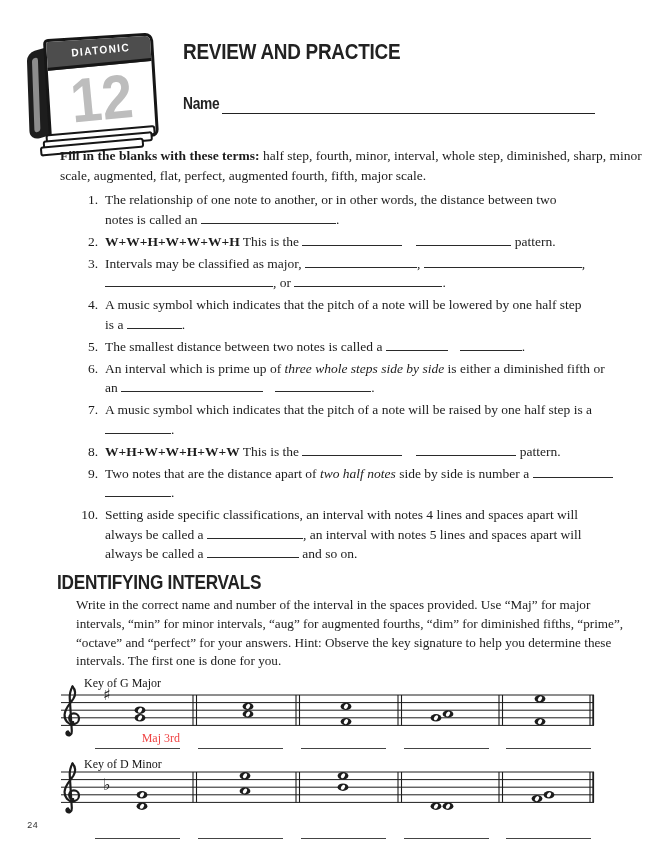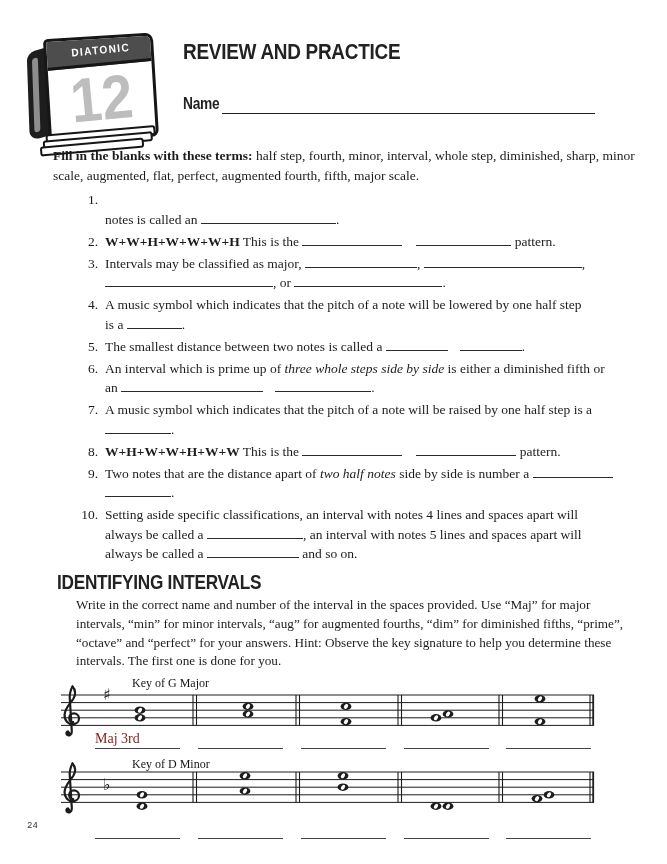--- a/index.html
+++ b/index.html
@@ -29,32 +29,32 @@
   .cal-stack1{top:104px;} .cal-stack2{top:110px;left:17px;} .cal-stack3{top:116px;left:14px;width:100px;}
   
   .hd{font-family:"Liberation Sans",sans-serif;font-weight:bold;color:#222;
       transform:scaleX(.86);transform-origin:left center;white-space:nowrap;letter-spacing:-.3px;}
   .title{left:183px;top:39px;font-size:22px;}
   .namerow{left:183px;top:95px;font-size:16px;}
   .nameline{left:222px;top:96px;width:373px;border-bottom:1.6px solid #222;height:17px;}
   .sect{left:57px;top:571px;font-size:20px;}
   
   .fill{left:52px;top:146px;width:592px;font-size:13.5px;line-height:19.5px;}
-  .fill .lead{margin:0 0 5px 1px;}
+  .fill .lead{margin:0 0 5px 8px;}
   .fill b.lead-b{font-weight:bold;}
   ol.qs{margin:0;padding:0;list-style:none;}
   ol.qs li{position:relative;padding-left:53px;margin:0 0 2.5px 0;}
   ol.qs li .qnum{position:absolute;left:24px;top:0;width:22px;text-align:right;}
   .blank{display:inline-block;border-bottom:1.3px solid #2a2a2a;height:12px;vertical-align:baseline;}
   .gap{display:inline-block;height:1px;}
   .instr{left:76px;top:596px;width:566px;font-size:13.2px;line-height:18.8px;}
   
-  .keylabel{font-size:12px;color:#151515;white-space:nowrap;margin-left:48px;}
+  .keylabel{font-size:12px;color:#151515;white-space:nowrap;}
   .ansline{border-bottom:1.2px solid #444;height:0;}
-  .anslabel{font-size:14px;color:#7f1d1d;text-align:left;}
+  .anslabel{font-size:12px;color:#ef4444;text-align:right;}
   .pageno{left:27px;top:821px;font-family:Liberation Mono, monospace;font-size:9px;color:#333;}
   svg{display:block;}
 </style>
 </head>
 <body>
 
 <div class="abs cal">
   <div class="cal-spine"></div>
   <div class="cal-spine-hl"></div>
   <div class="cal-page">
@@ -68,21 +68,21 @@
   <div class="cal-stack3"></div>
 </div>
 
 <div class="abs hd title">REVIEW AND PRACTICE</div>
 <div class="abs hd namerow">Name</div>
 <div class="abs nameline"></div>
 
 <div class="abs fill">
   <p class="lead"><b class="lead-b">Fill in the blanks with these terms:</b><span> half step, fourth, minor, interval, whole step, diminished, sharp, minor scale, augmented, flat, perfect, augmented fourth, fifth, major scale.</span></p>
   <ol class="qs" id="questions">
-      <li><span class="qnum">1.</span><br><span>notes is called an </span><span class="blank" style="width: 135px;"></span><span>.</span></li>
+      <li><span class="qnum">1.</span><span>The relationship of one note to another, or in other words, the distance between two</span><br><span>notes is called an </span><span class="blank" style="width: 135px;"></span><span>.</span></li>
       <li><span class="qnum">2.</span><b>W+W+H+W+W+W+H</b><span>  This is the </span><span class="blank" style="width: 100px;"></span><span class="gap" style="width: 14px;"></span><span class="blank" style="width: 95px;"></span><span> pattern.</span></li>
       <li><span class="qnum">3.</span><span>Intervals may be classified as major, </span><span class="blank" style="width: 112px;"></span><span>, </span><span class="blank" style="width: 158px;"></span><span>,</span><br><span class="blank" style="width: 168px;"></span><span>, or </span><span class="blank" style="width: 148px;"></span><span>.</span></li>
       <li><span class="qnum">4.</span><span>A music symbol which indicates that the pitch of a note will be lowered by one half step</span><br><span>is a </span><span class="blank" style="width: 55px;"></span><span>.</span></li>
       <li><span class="qnum">5.</span><span>The smallest distance between two notes is called a </span><span class="blank" style="width: 62px;"></span><span class="gap" style="width: 12px;"></span><span class="blank" style="width: 62px;"></span><span>.</span></li>
       <li><span class="qnum">6.</span><span>An interval which is prime up of </span><i>three whole steps side by side</i><span> is either a diminished fifth or</span><br><span>an </span><span class="blank" style="width: 142px;"></span><span class="gap" style="width: 12px;"></span><span class="blank" style="width: 96px;"></span><span>.</span></li>
       <li><span class="qnum">7.</span><span>A music symbol which indicates that the pitch of a note will be raised by one half step is a</span><br><span class="blank" style="width: 66px;"></span><span>.</span></li>
       <li><span class="qnum">8.</span><b>W+H+W+W+H+W+W</b><span>  This is the </span><span class="blank" style="width: 100px;"></span><span class="gap" style="width: 14px;"></span><span class="blank" style="width: 100px;"></span><span> pattern.</span></li>
       <li><span class="qnum">9.</span><span>Two notes that are the distance apart of </span><i>two half notes</i><span> side by side is number a </span><span class="blank" style="width: 80px;"></span><br><span class="blank" style="width: 66px;"></span><span>.</span></li>
       <li><span class="qnum">10.</span><span>Setting aside specific classifications, an interval with notes 4 lines and spaces apart will</span><br><span>always be called a </span><span class="blank" style="width: 96px;"></span><span>, an interval with notes 5 lines and spaces apart will</span><br><span>always be called a </span><span class="blank" style="width: 92px;"></span><span> and so on.</span></li>
     </ol>

